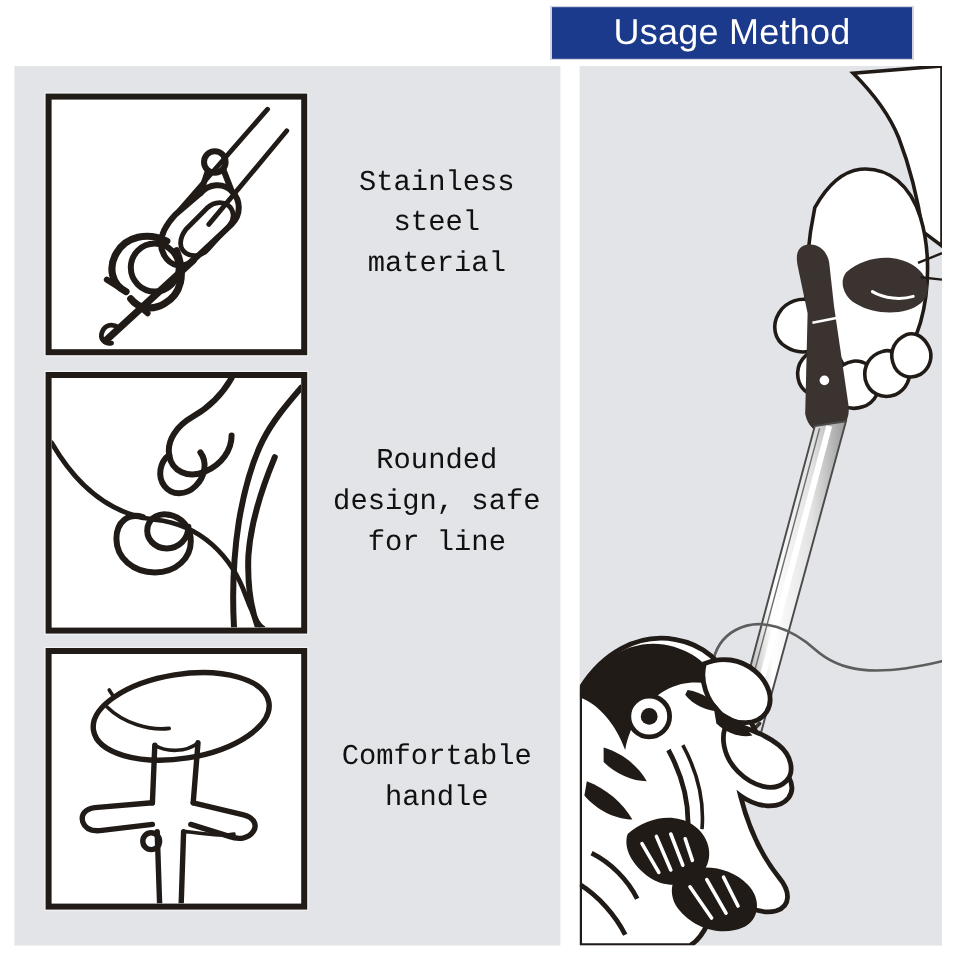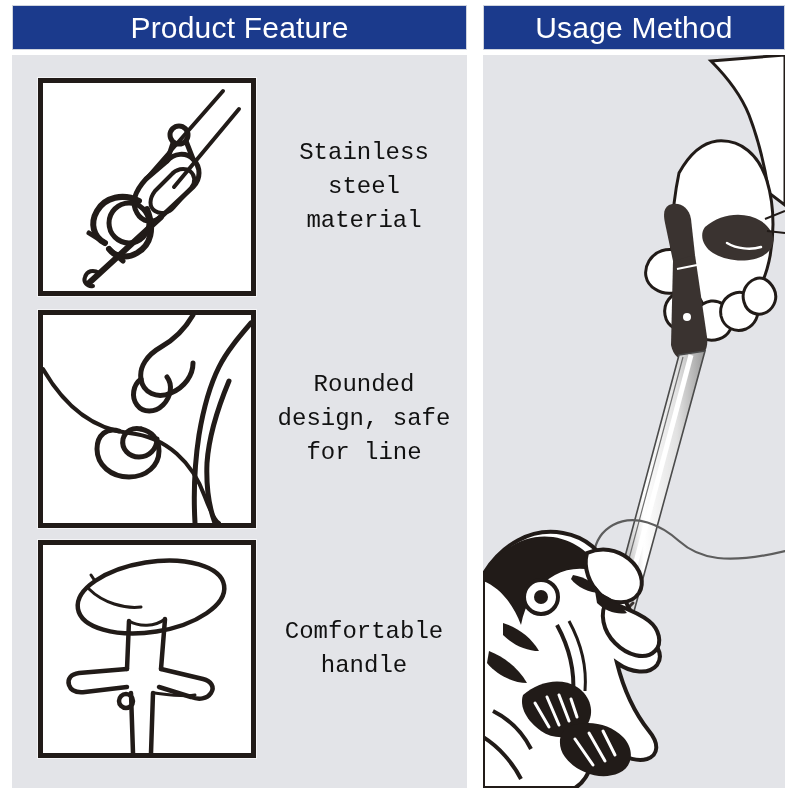--- a/index.html
+++ b/index.html
@@ -6,21 +6,21 @@
   body{width:800px;height:800px;overflow:hidden;
        font-family:"Liberation Sans","DejaVu Sans",sans-serif;}
 
   .canvas{position:relative;width:800px;height:800px;background:#ffffff;}
 
   
   .hdr{position:absolute;top:5px;height:45px;background:#1b3a8c;
        border:1px solid #cfd4de;box-sizing:border-box;
        display:flex;align-items:center;justify-content:center;}
   .hdr-left{left:12px;width:455px;}
-  .hdr-right{left:483px;width:302px;justify-content:center;}
+  .hdr-right{left:459px;width:302px;justify-content:center;}
   .hdr-txt{color:#ffffff;font-size:30px;line-height:1;letter-spacing:.2px;
            white-space:nowrap;}
 
   
   .panel{position:absolute;background:#e3e4e8;}
   .panel-left{left:12px;top:55px;width:455px;height:733px;}
   .panel-right{left:483px;top:55px;width:302px;height:733px;overflow:hidden;}
 
   
   .frow{position:absolute;left:0;width:455px;height:226px;font-family:Liberation Mono, monospace;}
@@ -38,23 +38,20 @@
           text-align:center;color:#111111;font-size:24px;line-height:1.42;}
 
   .rpic{position:absolute;left:0;top:0;width:302px;height:733px;}
   .rpic svg{display:block;width:100%;height:100%;}
 </style>
 </head>
 <body>
 
 <div class="canvas">
 
-  <div class="hdr hdr-left">
-    <span class="hdr-txt">Product Feature</span>
-  </div>
 
   <div class="hdr hdr-right">
     <span class="hdr-txt">Usage Method</span>
   </div>
 
   <div class="panel panel-left">
 
     <div class="frow r1">
       <div class="pic">
         <svg viewBox="0 0 208 208" xmlns="http://www.w3.org/2000/svg">

